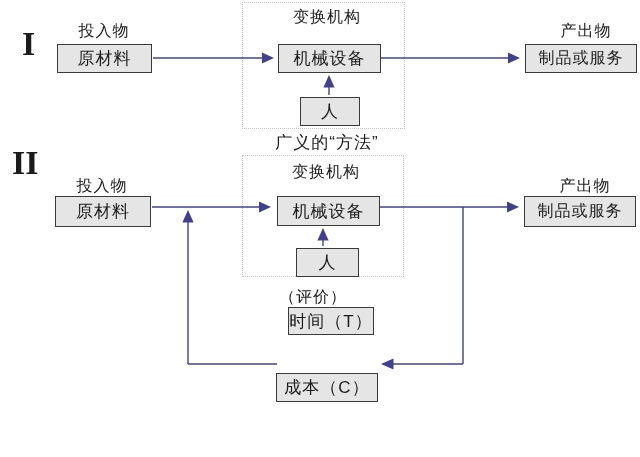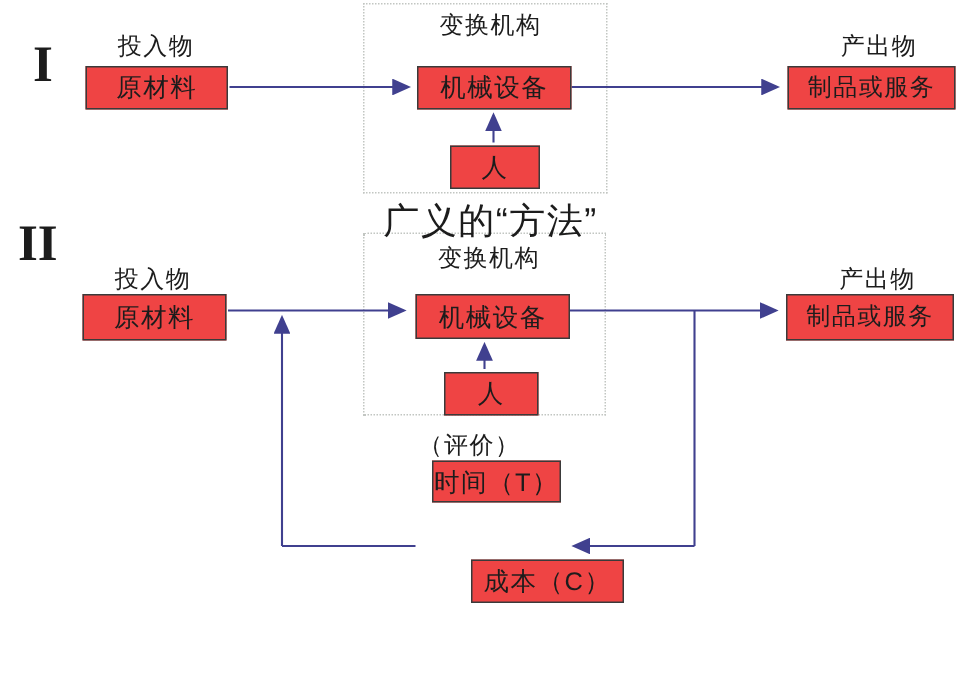--- a/index.html
+++ b/index.html
@@ -2,31 +2,31 @@
 <html><head>
 <meta charset="utf-8">
 <style>
   html,body{margin:0;padding:0;background:#ffffff;}
   .canvas{
     position:relative;width:640px;height:457px;background:#ffffff;overflow:hidden;
     font-family:"Liberation Sans","DejaVu Sans",sans-serif;color:#1c1c1c;
   }
   .layer{position:absolute;left:0;top:0;width:640px;height:457px;}
   .box{
-    position:absolute;box-sizing:border-box;background:#ef4444;
+    position:absolute;box-sizing:border-box;background:#e5e5e5;
     border:1.6px solid #3a3a3a;display:flex;align-items:center;justify-content:center;
     font-size:17px;letter-spacing:1px;z-index:3;
   }
   .dashedbox{
     position:absolute;box-sizing:border-box;border:1px dotted #c2c6c2;z-index:1;
   }
   .lbl{
     position:absolute;text-align:center;font-size:16px;letter-spacing:1px;z-index:4;white-space:nowrap;
   }
-  .caption{font-size:24px;letter-spacing:1px;}
+  .caption{font-size:17px;letter-spacing:1px;}
   .numeral{
     position:absolute;font-family:"Liberation Serif","DejaVu Serif",serif;
     font-weight:bold;font-size:34px;line-height:1;z-index:4;
   }
   svg.lines{z-index:2;}
   .small{font-size:14px;letter-spacing:0;}
 </style>
 </head>
 <body>
 
@@ -76,16 +76,16 @@
   <div class="dashedbox" style="left:242px;top:155px;width:162px;height:122px;"></div>
   <div class="lbl" style="left:266px;top:162px;width:120px;">变换机构</div>
   <div class="box" style="left:277px;top:196px;width:103px;height:30px;">机械设备</div>
   <div class="box" style="left:296px;top:248px;width:63px;height:29px;">人</div>
 
   <div class="lbl" style="left:525px;top:176px;width:120px;">产出物</div>
   <div class="box" style="left:524px;top:196px;width:112px;height:31px;font-size:16px;">制品或服务</div>
 
   <div class="lbl" style="left:253px;top:287px;width:120px;">（评价）</div>
   <div class="box" style="left:288px;top:307px;width:86px;height:28px;">时间（T）</div>
-  <div class="box" style="left:276px;top:373px;width:102px;height:29px;margin-left:38px;">成本（C）</div>
+  <div class="box" style="left:276px;top:373px;width:102px;height:29px;">成本（C）</div>
 
 
 </div>
 
 </body></html>

